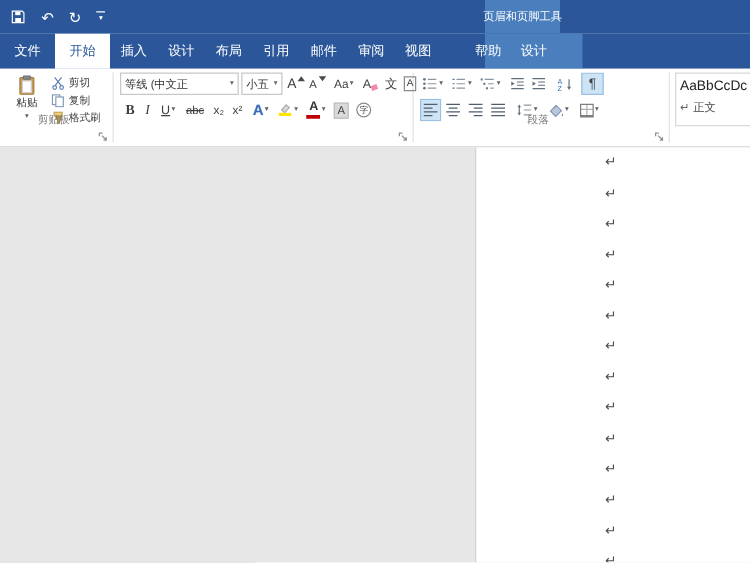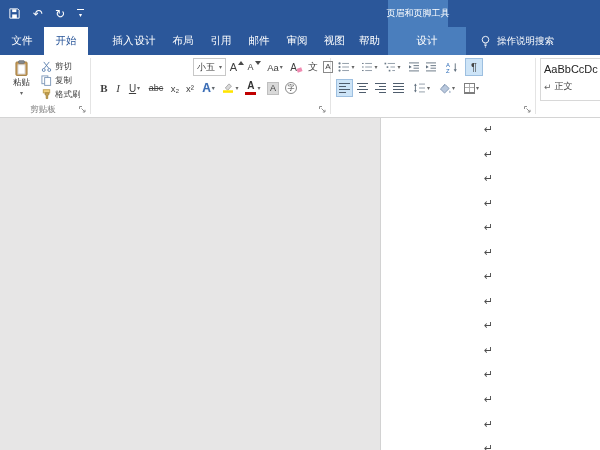--- a/index.html
+++ b/index.html
@@ -17,31 +17,31 @@
   .ctx-title{position:absolute;left:388px;top:0;width:60px;height:27px;background:var(--c-contextual,#4a7ebd);
              color:#fff;font-size:9px;display:flex;align-items:center;justify-content:center;white-space:nowrap;}
 
   
   .tabrow{position:absolute;left:0;top:27px;width:600px;height:28px;background:var(--c-titlebar,#2b579a);}
   .ctxbg{position:absolute;left:388px;top:0;width:78px;height:28px;background:var(--c-contextual,#4a7ebd);}
   .tab{position:absolute;top:0;height:28px;display:flex;align-items:center;justify-content:center;
        color:#fff;font-size:10.5px;white-space:nowrap;cursor:default;}
   .tab.sel{background:#fff;color:#2b579a;}
   .t-file{left:0;width:44px;}
-  .t0{left:44px;width:44px;} .t1{left:88px;width:38px;margin-left:16px;} .t2{left:126px;width:38px;}
+  .t0{left:44px;width:44px;} .t1{left:88px;width:38px;} .t2{left:126px;width:38px;}
   .t3{left:164px;width:38px;} .t4{left:202px;width:38px;} .t5{left:240px;width:38px;}
-  .t6{left:278px;width:38px;} .t7{left:316px;width:37px;} .t8{left:351px;width:37px;}
+  .t6{left:278px;width:38px;} .t7{left:316px;width:37px;} .t8{left:372px;width:37px;}
   .t-ctx{left:394px;width:66px;}
   .tellme{position:absolute;left:480px;top:0;height:28px;display:flex;align-items:center;gap:6px;color:#fff;font-size:9.5px;white-space:nowrap;}
 
   
   .ribbon{position:absolute;left:0;top:55px;width:600px;height:63px;background:#fff;border-bottom:1px solid #d4d4d4;}
   .gsep{position:absolute;top:3px;height:56px;width:1px;background:#e4e4e4;}
   .gs1{left:90px}.gs2{left:330px}.gs3{left:535px}
-  .glabel{position:absolute;top:49px;height:12px;font-size:8.5px;color:#7a7a7a;text-align:center;white-space:nowrap;}
+  .glabel{position:absolute;top:35px;height:12px;font-size:8.5px;color:#7a7a7a;text-align:center;white-space:nowrap;}
   .gl-clip{left:0;width:86px}.gl-font{left:92px;width:232px}.gl-para{left:332px;width:197px}
   .launcher{position:absolute;top:50px;width:9px;height:9px;}
   .l-clip{left:78px}.l-font{left:318px}.l-para{left:523px}
 
   .dd{font-size:6px;color:#666;line-height:1;}
 
   
   .paste{position:absolute;left:5px;top:3px;width:33px;height:45px;display:flex;flex-direction:column;align-items:center;gap:1px;padding-top:2px;}
   .plabel{font-size:8.5px;color:#333;}
   .mini{position:absolute;left:41px;height:13px;display:flex;align-items:center;gap:3px;font-size:8.5px;color:#3f3f3f;white-space:nowrap;}
@@ -154,27 +154,20 @@
     <div class="tab t-file">文件</div>
     <div class="tab t1">插入</div>
     <div class="tab t2">设计</div>
     <div class="tab t3">布局</div>
     <div class="tab t4">引用</div>
     <div class="tab t5">邮件</div>
     <div class="tab t6">审阅</div>
     <div class="tab t7">视图</div>
     <div class="tab t8">帮助</div>
     <div class="tab t-ctx">设计</div>
-    <div class="tellme">
-      <svg viewBox="0 0 12 14" width="11" height="13" fill="none" stroke="#fff">
-          <circle cx="6" cy="5" r="3.6"></circle>
-          <path d="M4.6 9.8h2.8M4.9 11.4h2.2M5.4 13h1.2"></path>
-        </svg>
-      <span>操作说明搜索</span>
-    </div>
   </div>
 
   <div class="ribbon">
     <span class="gsep gs1"></span>
     <span class="gsep gs2"></span>
     <span class="gsep gs3"></span>
 
     <div class="paste">
       <svg viewBox="0 0 14 17" width="13" height="16">
           <rect x="1" y="2" width="12" height="14.5" rx="1" fill="#c89b5a" stroke="#a07b3c"></rect>
@@ -207,20 +200,24 @@
       <span>格式刷</span>
     </div>
     <div class="glabel gl-clip">剪贴板</div>
     <span class="launcher l-clip">
       <svg viewBox="0 0 9 9" width="9" height="9" fill="none" stroke="#909090">
           <path d="M1.5 4V1.5H4"></path>
           <path d="M3.5 3.5L7 7M7 4.8V7H4.8"></path>
         </svg>
     </span>
 
+    <div class="combo fontname">
+      <span class="cv">等线 (中文正</span>
+      <span class="dd">▾</span>
+    </div>
     <div class="combo fontsize">
       <span class="cv">小五</span>
       <span class="dd">▾</span>
     </div>
     <span class="rb r1 b-grow">
         <span>A</span>
         <i class="tri up"></i>
       </span>
     <span class="rb r1 b-shrink">
         <span>A</span>
@@ -368,20 +365,21 @@
           <path d="M6.5 1.5L4 4" stroke="#7f94b0" fill="none"></path>
           <path d="M11.8 8.2c.9 1.2.9 2.6.1 2.6-.8 0-.9-1.4-.1-2.6z" fill="#7f94b0" stroke="none"></path>
         </svg>
       <span class="dd">▾</span>
     </span>
     <span class="rb r2 b-borders">
       <span class="icb"></span>
       <span class="dd">▾</span>
     </span>
 
+    <div class="glabel gl-para">段落</div>
     <span class="launcher l-para">
       <svg viewBox="0 0 9 9" width="9" height="9" fill="none" stroke="#909090">
           <path d="M1.5 4V1.5H4"></path>
           <path d="M3.5 3.5L7 7M7 4.8V7H4.8"></path>
         </svg>
     </span>
 
     <div class="style-item">
       <div class="sprev">AaBbCcDc</div>
       <div class="sname">

